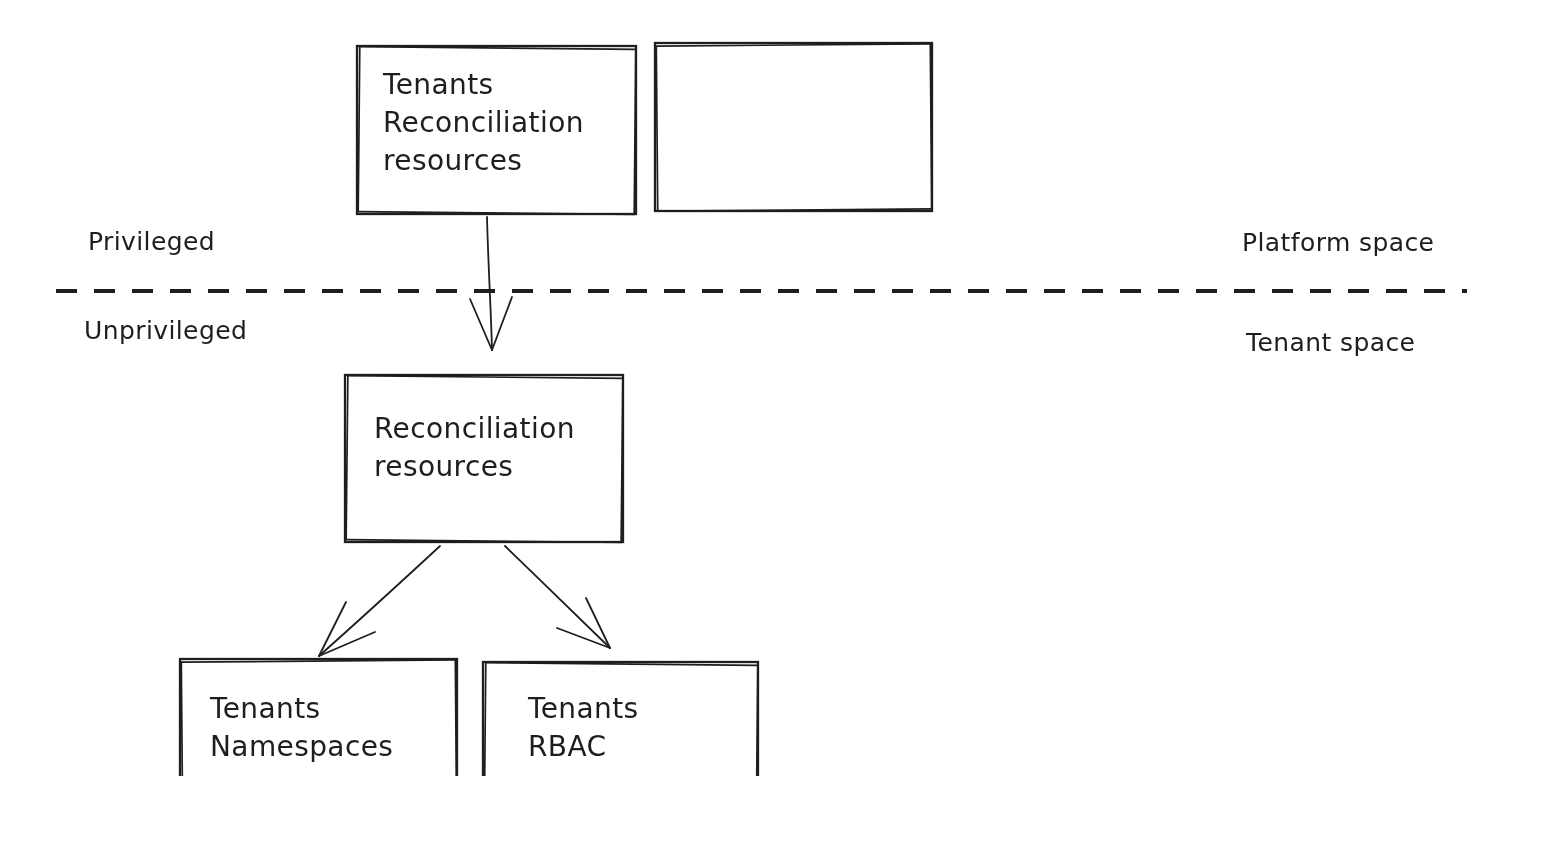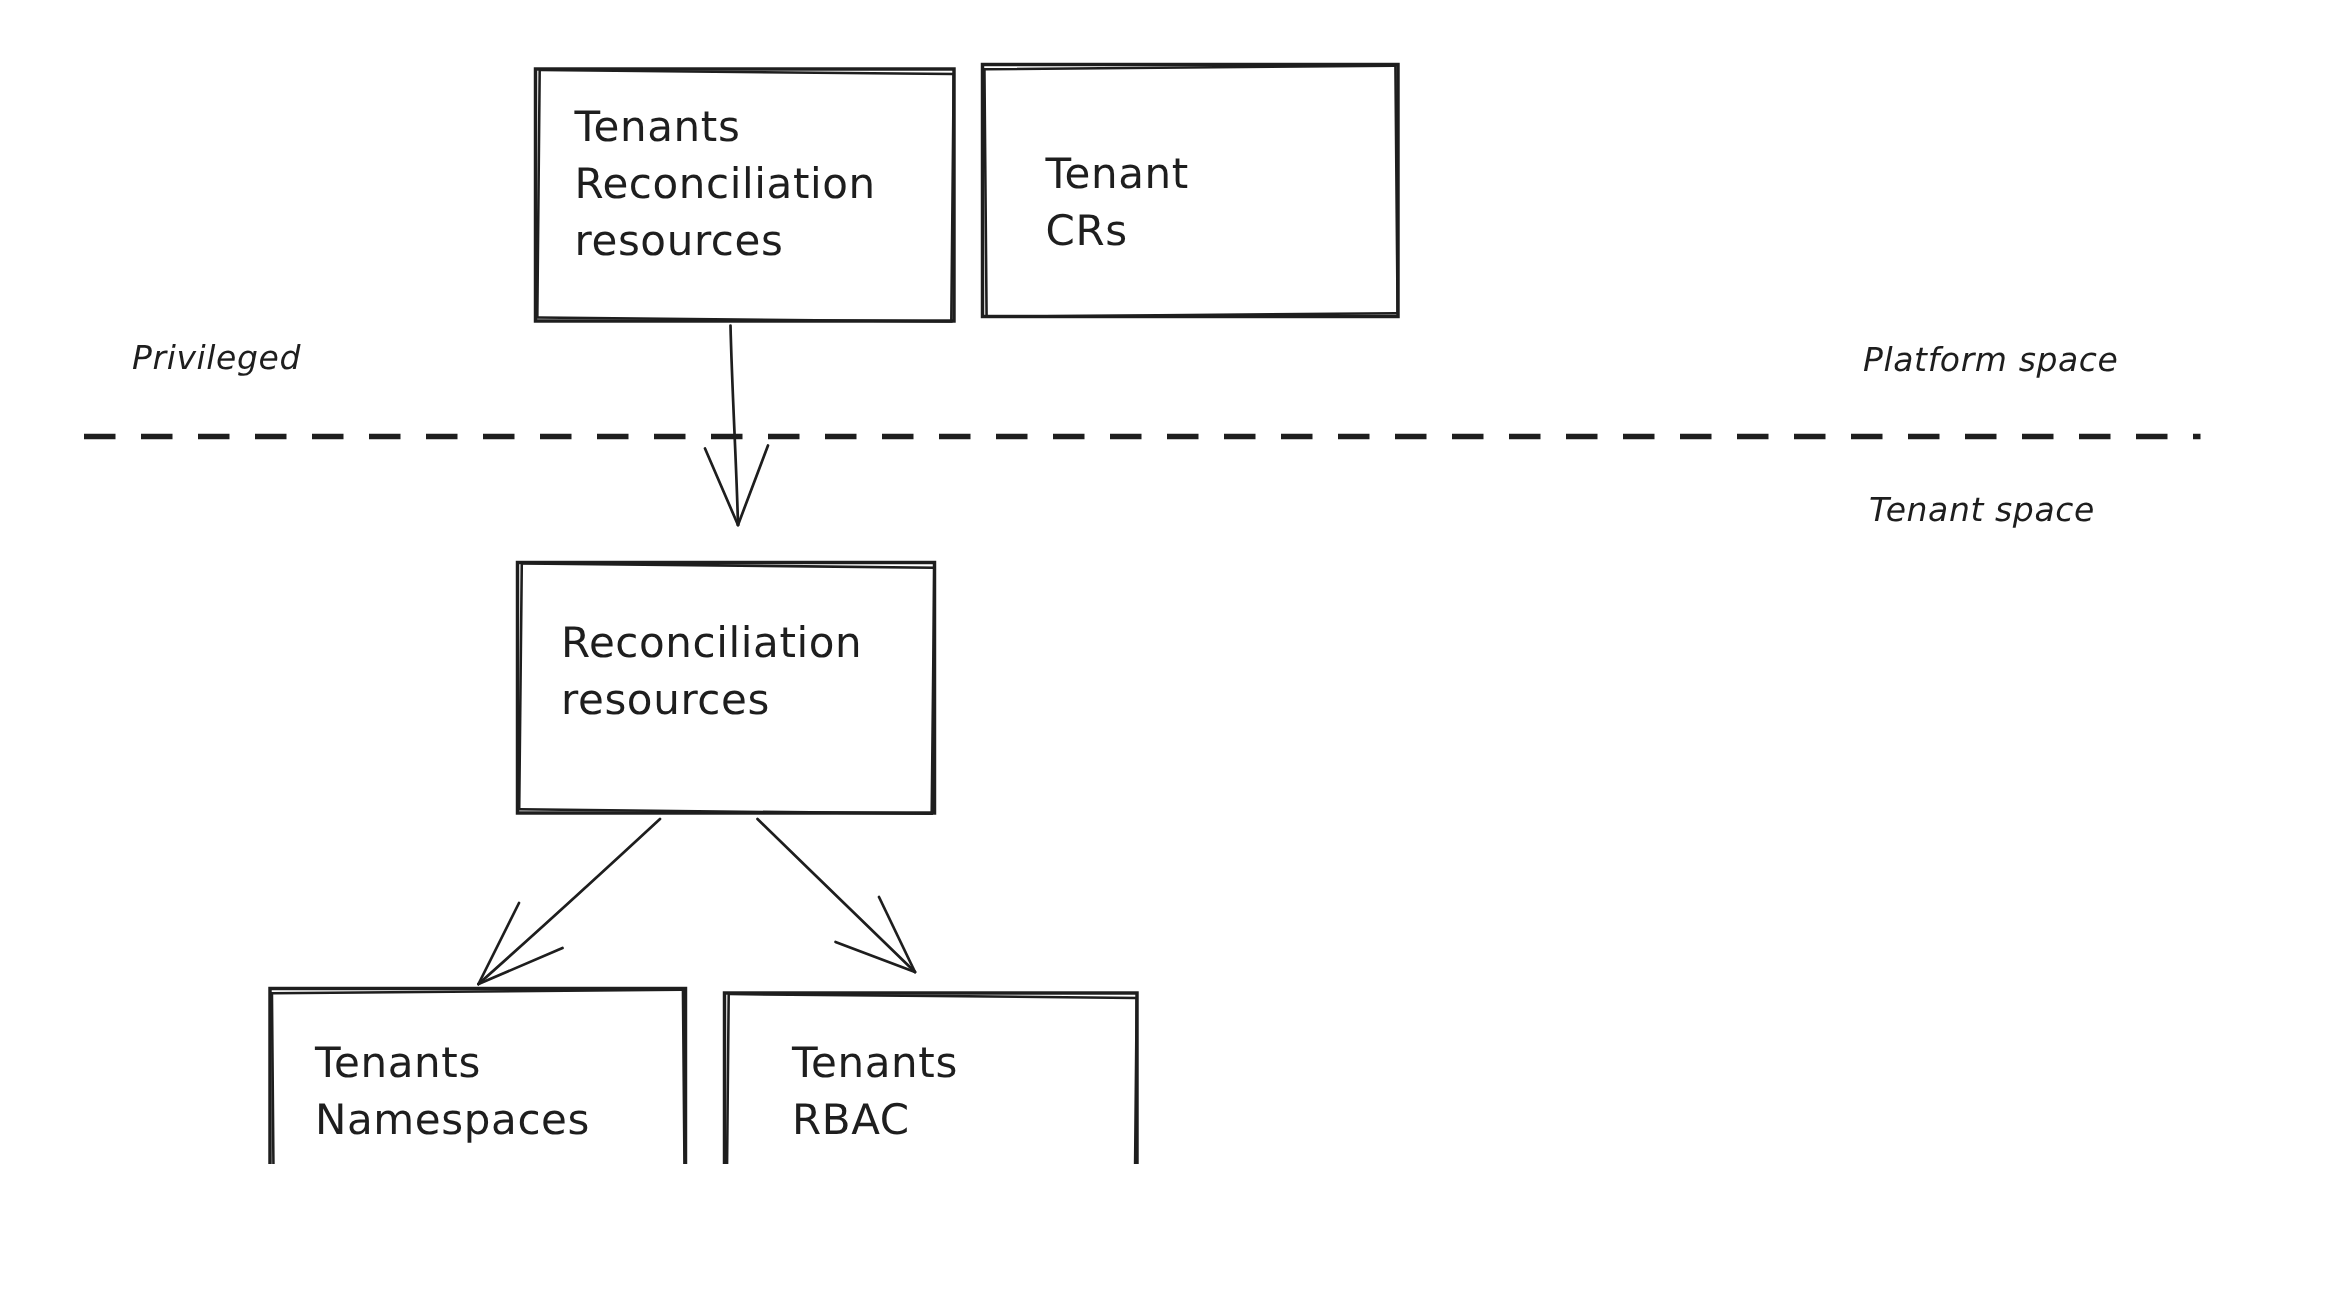--- a/index.html
+++ b/index.html
@@ -15,24 +15,23 @@
   .node-label{
     position:absolute;
     white-space:pre-line;
     font-size:28px;
     line-height:38px;
     letter-spacing:0.4px;
     color:#1e1e1e;
   }
   .zone-label{
     position:absolute;
-    font-size:22px;
+    font-size:25px;
     letter-spacing:0.4px;
     color:#1e1e1e;
-    font-style:italic;
   }
 </style>
 </head>
 <body>
 
 <div class="canvas">
 
   <svg class="shapes" width="1551" height="866" viewBox="0 0 1551 866">
 
     <g stroke="#1e1e1e" stroke-width="3.8" fill="none">
@@ -80,32 +79,31 @@
       <path d="M505,546 C540,580 577,616 610,648"></path>
       <path d="M610,648 L586,598"></path>
       <path d="M610,648 L557,628"></path>
     </g>
   </svg>
 
   <div class="node-label" style="left:383px;top:66px;">Tenants
 Reconciliation
 resources</div>
 
-  <div class="node-label" style="left:697px;top:97px;">Tenant
-CRs</div>
 
   <div class="node-label" style="left:374px;top:410px;">Reconciliation
 resources</div>
 
   <div class="node-label" style="left:210px;top:690px;">Tenants
 Namespaces</div>
 
   <div class="node-label" style="left:528px;top:690px;">Tenants
 RBAC</div>
 
   <div class="zone-label" style="left:88px;top:227px;">Privileged</div>
 
+  <div class="zone-label" style="left:84px;top:316px;">Unprivileged</div>
 
   <div class="zone-label" style="left:1246px;top:328px;">Tenant space</div>
 
   <div class="zone-label" style="left:1242px;top:228px;">Platform space</div>
 
 </div>
 
 </body></html>

